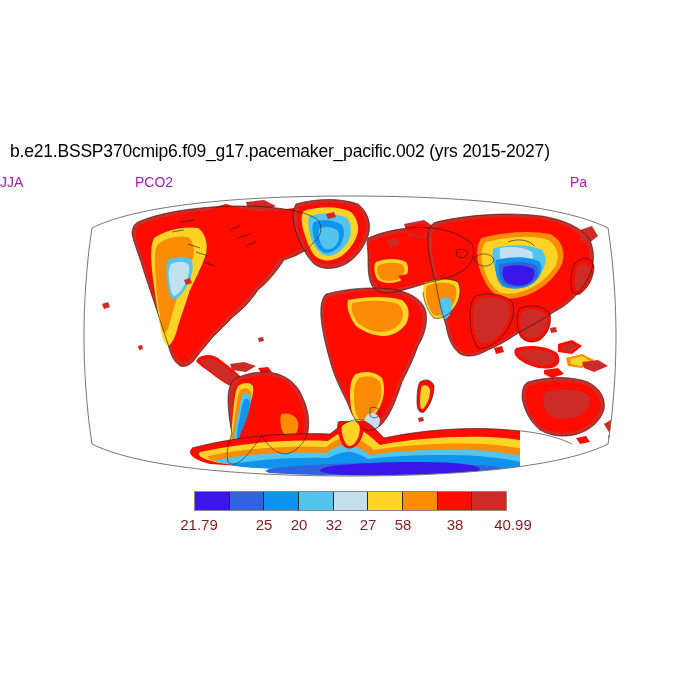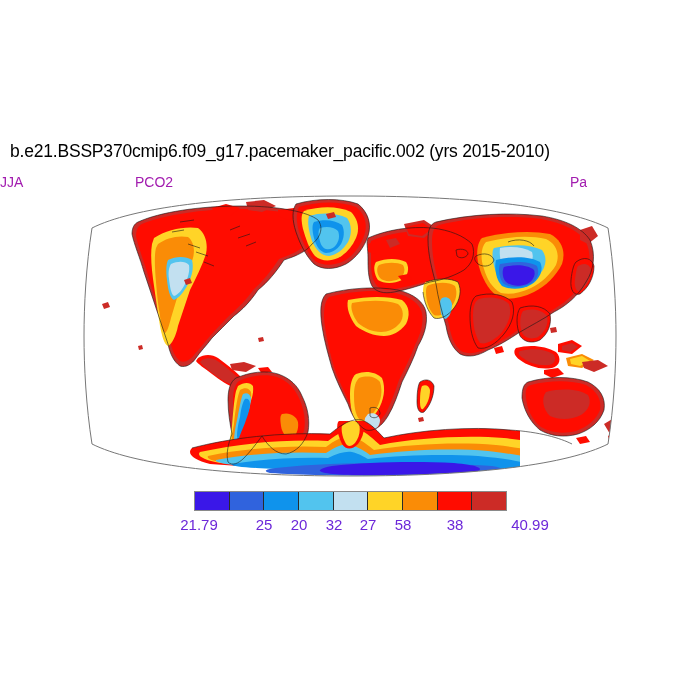--- a/index.html
+++ b/index.html
@@ -17,29 +17,29 @@
 
   .mapwrap{position:absolute;left:80px;top:186px;width:540px;height:300px;}
   .mapwrap svg{display:block;}
 
   .cbar{position:absolute;left:194px;top:491px;width:313px;height:20px;
         display:flex;border:1px solid #8a8a8a;box-sizing:border-box;}
   .cbar i{display:block;flex:1 1 0;height:100%;border-right:1px solid #2a2a2a;}
   .cbar i:last-child{border-right:none;}
 
   .ticks{position:absolute;left:0;top:516px;width:700px;height:22px;}
-  .ticks span{position:absolute;top:0;font-size:15px;color:#6d28d9;
+  .ticks span{position:absolute;top:0;font-size:15px;color:#7f1d1d;
               transform:translateX(-50%);white-space:nowrap;}
 </style>
 </head>
 <body>
 
 <div id="root">
 
-  <div class="title">b.e21.BSSP370cmip6.f09_g17.pacemaker_pacific.002 (yrs 2015-2010)</div>
+  <div class="title">b.e21.BSSP370cmip6.f09_g17.pacemaker_pacific.002 (yrs 2015-2027)</div>
 
   <div class="sub sub-left">PCO2</div>
   <div class="sub sub-mid">JJA</div>
   <div class="sub sub-right">Pa</div>
 
   <div class="mapwrap">
     <svg width="540" height="300" viewBox="0 0 540 300">
       <defs>
         <clipPath id="globeclip">
           <path d="M270,10 C400,10 488,22 528,42 C534,80 536,120 536,150
@@ -385,16 +385,16 @@
   </div>
 
   <div class="ticks">
     <span style="left:199px">21.79</span>
     <span style="left:264px">25</span>
     <span style="left:299px">20</span>
     <span style="left:334px">32</span>
     <span style="left:368px">27</span>
     <span style="left:403px">58</span>
     <span style="left:455px">38</span>
-    <span style="left:530px">40.99</span>
+    <span style="left:513px">40.99</span>
   </div>
 
 </div>
 
 </body></html>

